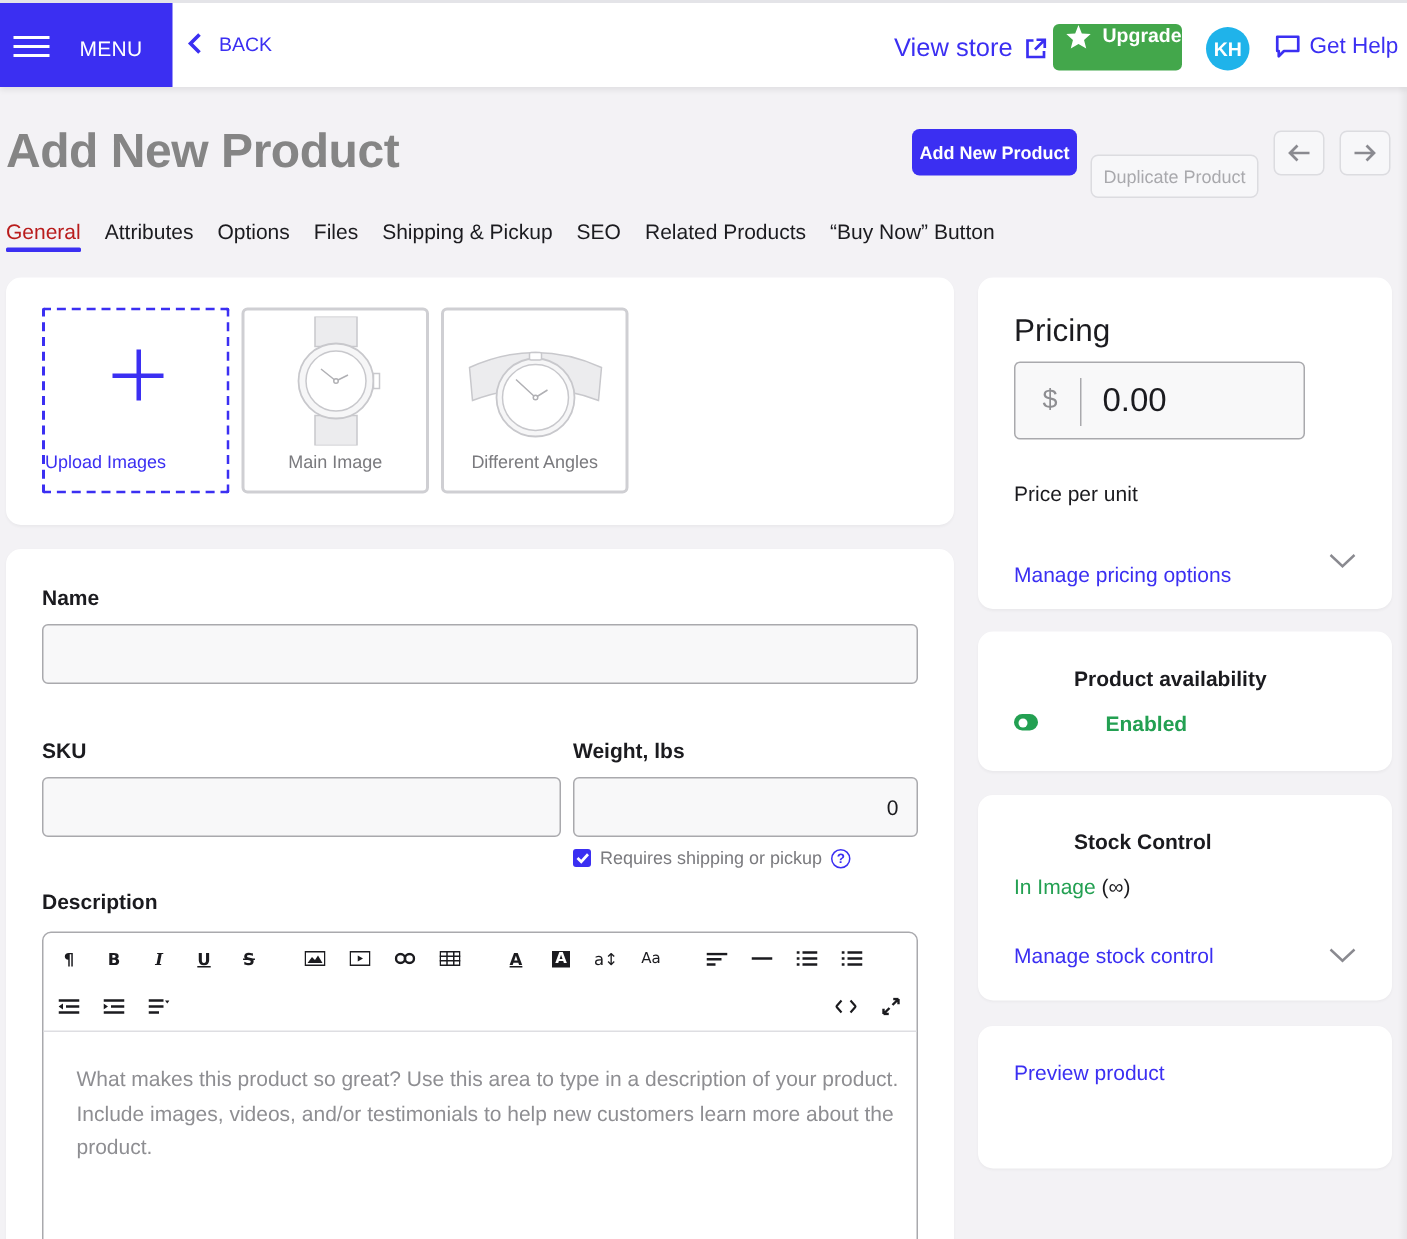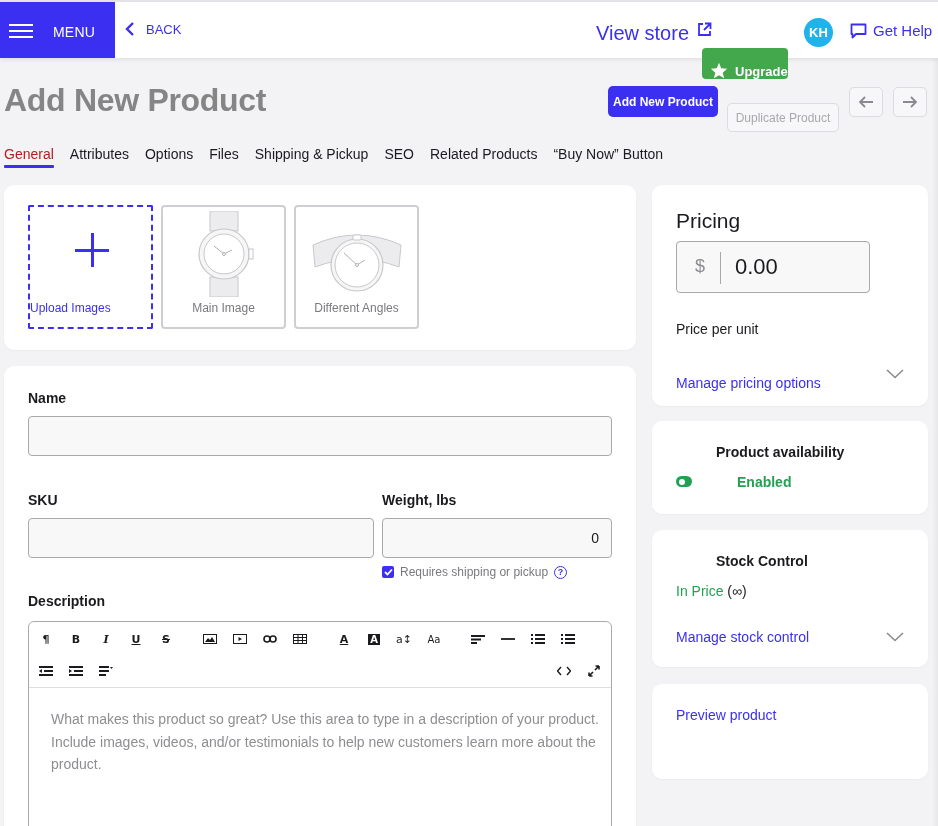--- a/index.html
+++ b/index.html
@@ -25,27 +25,27 @@
   }
   .hamburger { position: absolute; left: 9px; top: 22px; width: 24px; height: 14px; }
   .hamburger span { display: block; height: 2px; background: #fff; margin-bottom: 4px; }
   .menu-label { position: absolute; left: 53px; top: 22px; font-size: 14px; font-weight: 400; letter-spacing: 0.2px; }
   .back-btn {
     position: absolute; left: 124px; top: 19px; color: #3b2ff2; font-size: 13px;
     display: flex; align-items: center; gap: 10px; cursor: pointer;
   }
   .back-btn svg { width: 12px; height: 16px; }
   .view-store {
-    position: absolute; left: 596px; top: 20px; color: #3b2ff2; font-size: 20px;
-    display: flex; align-items: flex-start; gap: 8px; cursor: pointer;
+    position: absolute; left: 596px; top: 20px; color: #3b2ff2; font-size: 17px;
+    display: flex; align-items: center; gap: 8px; cursor: pointer;
   }
   .upgrade-btn {
     position: absolute; left: 702px; top: 14px; width: 86px; height: 31px;
     background: #43a74b; border-radius: 4px; color: #fff; font-size: 13px; font-weight: bold;
-    display: flex; align-items: flex-end; padding-left: 8px; gap: 7px; cursor: pointer; margin-top: 32px;
+    display: flex; align-items: flex-start; padding-left: 8px; gap: 7px; cursor: pointer;
   }
   .avatar {
     position: absolute; left: 804px; top: 16px; width: 29px; height: 29px; border-radius: 50%;
     background: #1fb3ea; color: #fff; font-size: 13px; font-weight: bold;
     display: flex; align-items: center; justify-content: center; cursor: pointer;
   }
   .get-help {
     position: absolute; left: 850px; top: 20px; color: #3b2ff2; font-size: 15px;
     display: flex; align-items: center; gap: 6px; cursor: pointer;
   }
@@ -380,21 +380,21 @@
 
 <div class="card avail-card">
   <div class="card-text bold" style="left:24px; top:23px;">Product availability</div>
   <div class="toggle"></div>
   <div class="card-text bold green" style="left:45px; top:53px;">Enabled</div>
 </div>
 
 <div class="card stock-card">
   <div class="card-text bold" style="left:24px; top:23px;">Stock Control</div>
   <div class="card-text" style="left:24px; top:53px;">
-    <span class="green">In Price</span>
+    <span class="green">In Image</span>
     <span>(∞)</span>
   </div>
   <div class="link" style="left:24px; top:99px;">Manage stock control</div>
   <svg class="chevron" style="left:234px; top:102px;" viewBox="0 0 18 10">
       <path d="M1 1 L9 8.5 L17 1" stroke="#8a8a90" stroke-width="1.6" fill="none"></path>
     </svg>
 </div>
 
 <div class="card preview-card">
   <div class="link" style="left:24px; top:23px;">Preview product</div>

